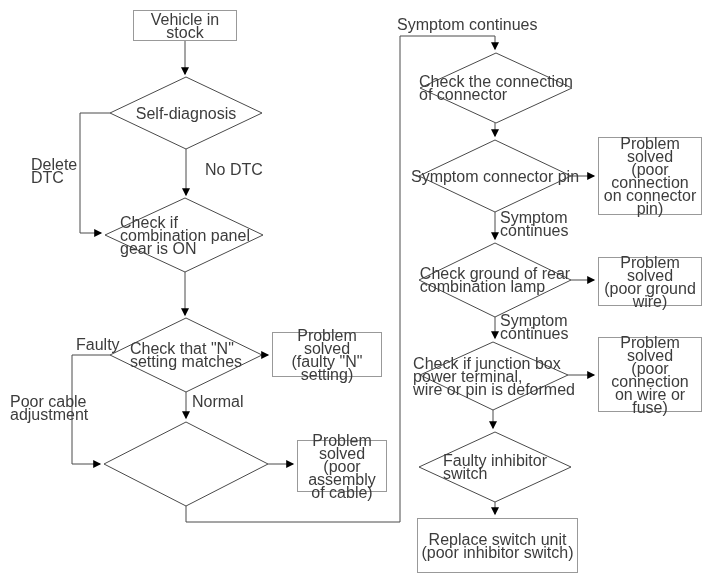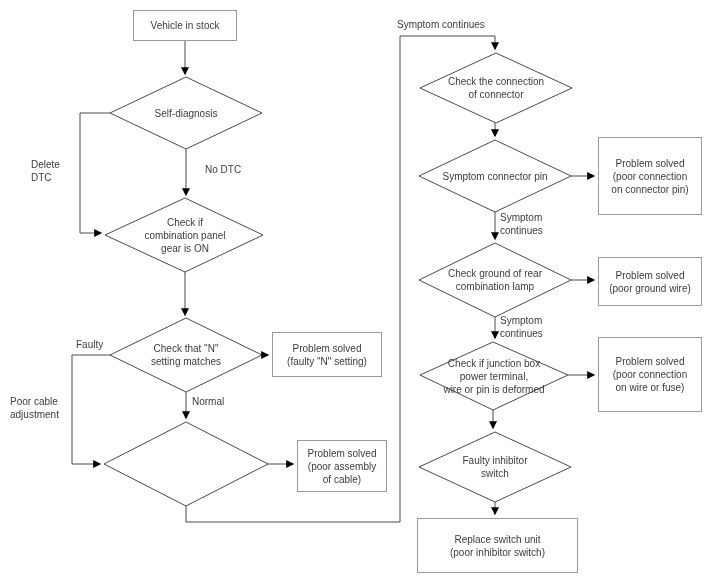--- a/index.html
+++ b/index.html
@@ -1,34 +1,34 @@
 <!DOCTYPE html>
 <html style="--line: #4a4a4a; --box-border: #999999; --arrow: #000000; --text: #3c3c3c; --background: #ffffff;"><head>
 <meta charset="utf-8">
 <style>
   html,body{margin:0;padding:0;background:#fff;}
   .stage{
     position:relative;width:710px;height:583px;overflow:hidden;
     background:var(--background,#fff);
     font-family:"Liberation Sans",sans-serif;
-    font-size:10px;line-height:13px;color:var(--text,#3c3c3c);
+    font-size:16px;line-height:13px;color:var(--text,#3c3c3c);
   }
   .stage svg{position:absolute;left:0;top:0;}
   .edge{fill:none;stroke:var(--line,#4a4a4a);stroke-width:1;}
   .diamond{fill:#ffffff;stroke:var(--line,#4a4a4a);stroke-width:1;}
   .arrowhead{fill:var(--arrow,#000);}
   .rect-node{
     position:absolute;box-sizing:border-box;background:#fff;
     border:1px solid var(--box-border,#999);
     display:flex;align-items:center;justify-content:center;
     text-align:center;white-space:pre-line;
   }
   .dtext{
     position:absolute;transform:translate(-50%,-50%);
-    text-align:center;white-space:pre-line;
+    text-align:left;white-space:pre-line;
   }
   .elabel{position:absolute;white-space:pre-line;}
 </style>
 </head>
 <body>
 
 <div class="stage">
 
   <svg width="710" height="583" viewBox="0 0 710 583">
     <defs>

